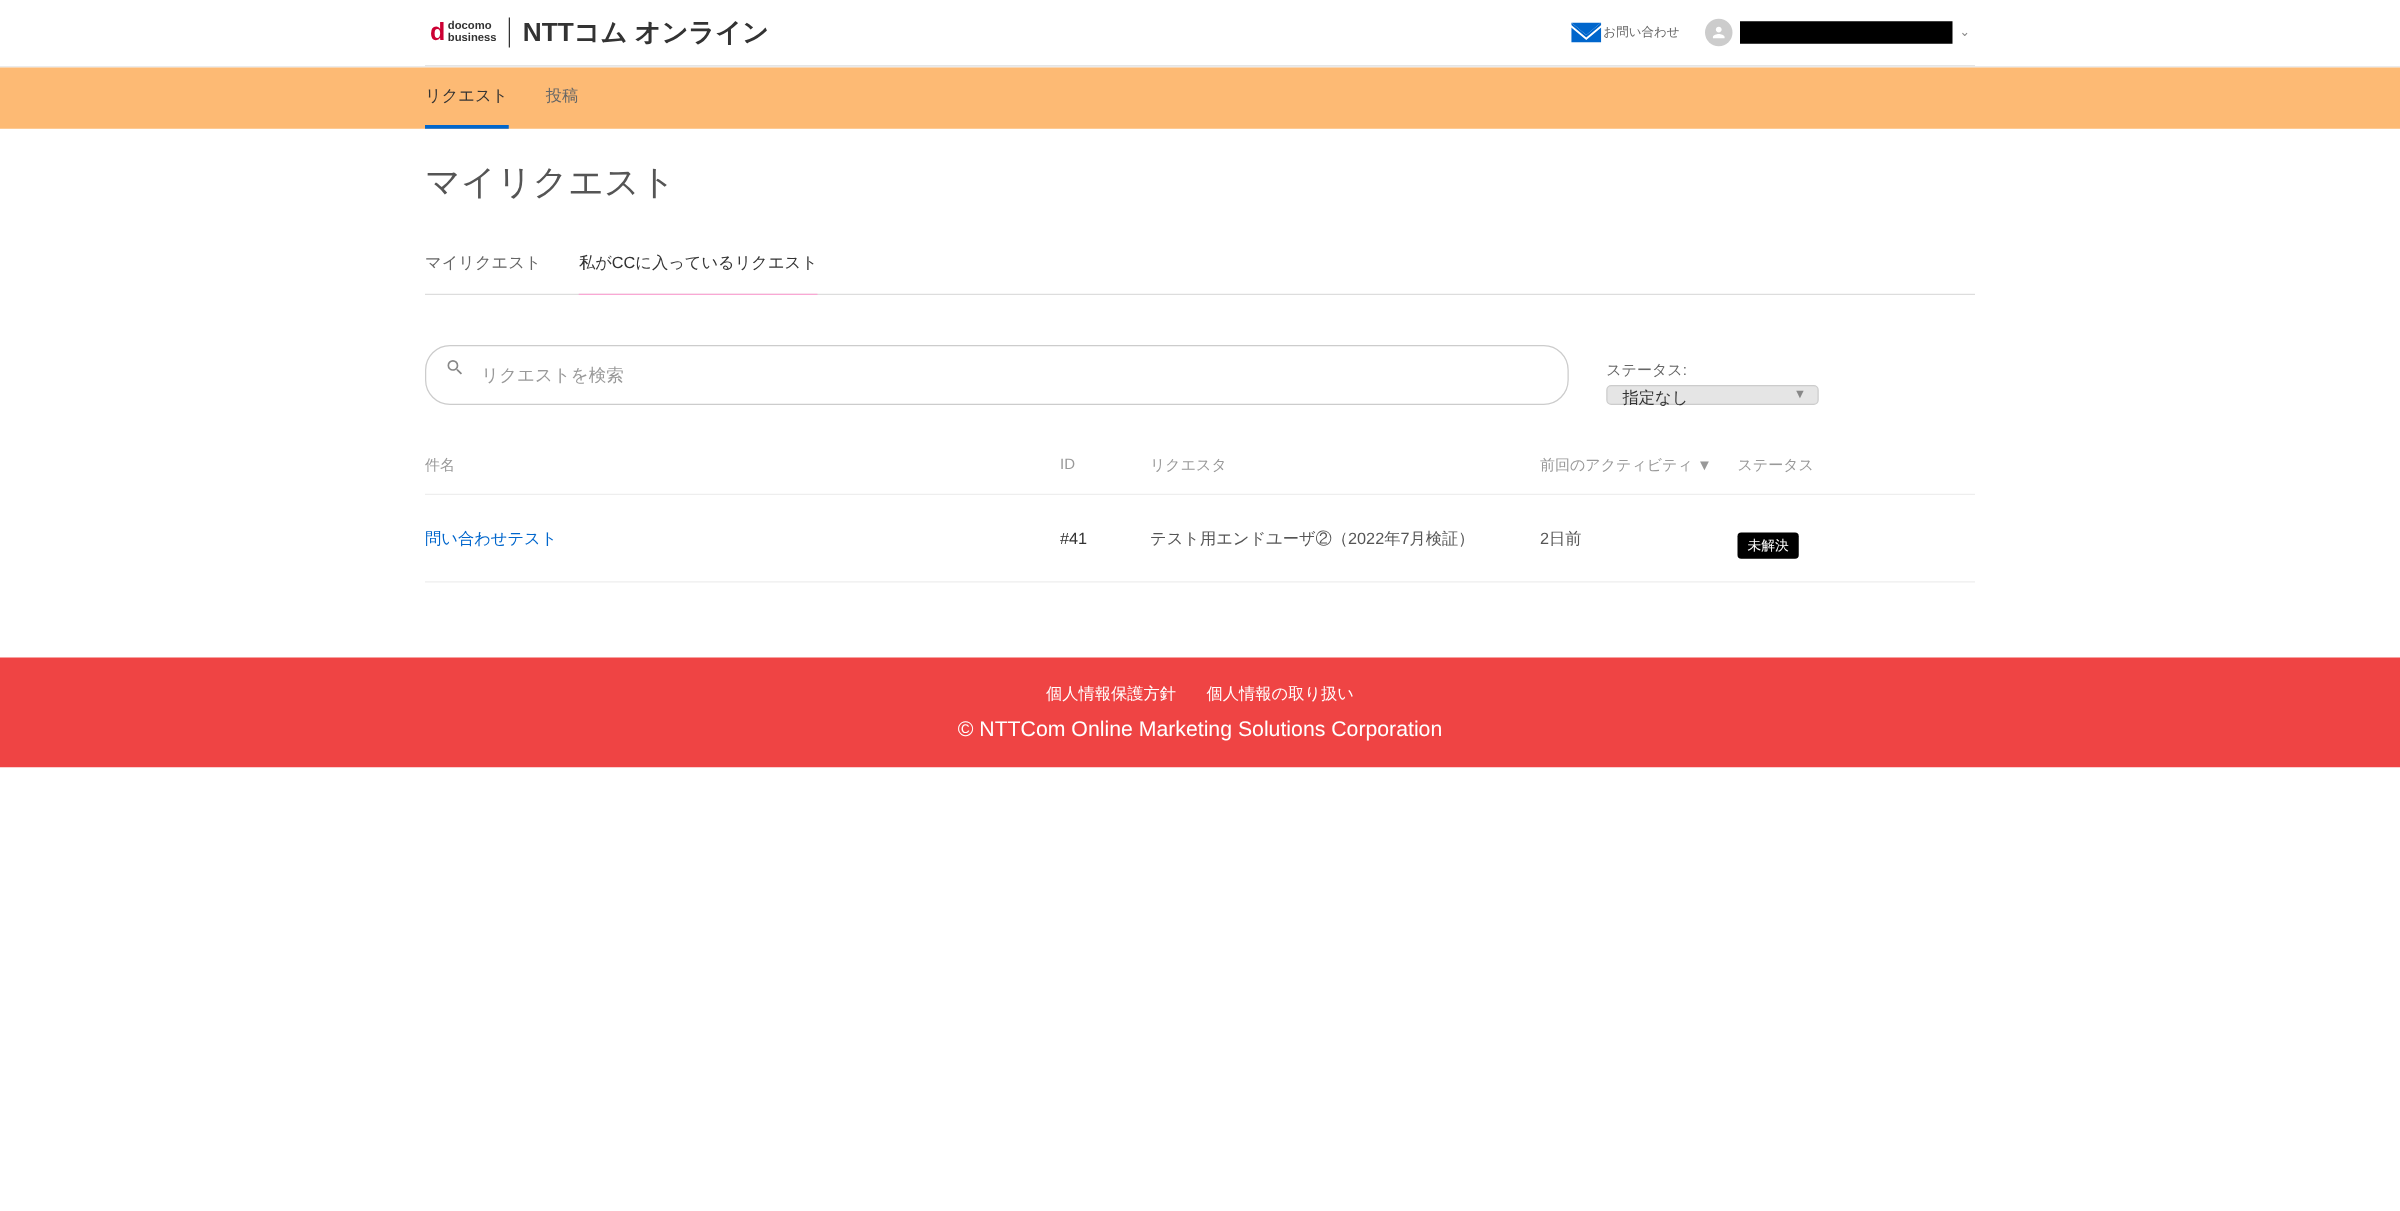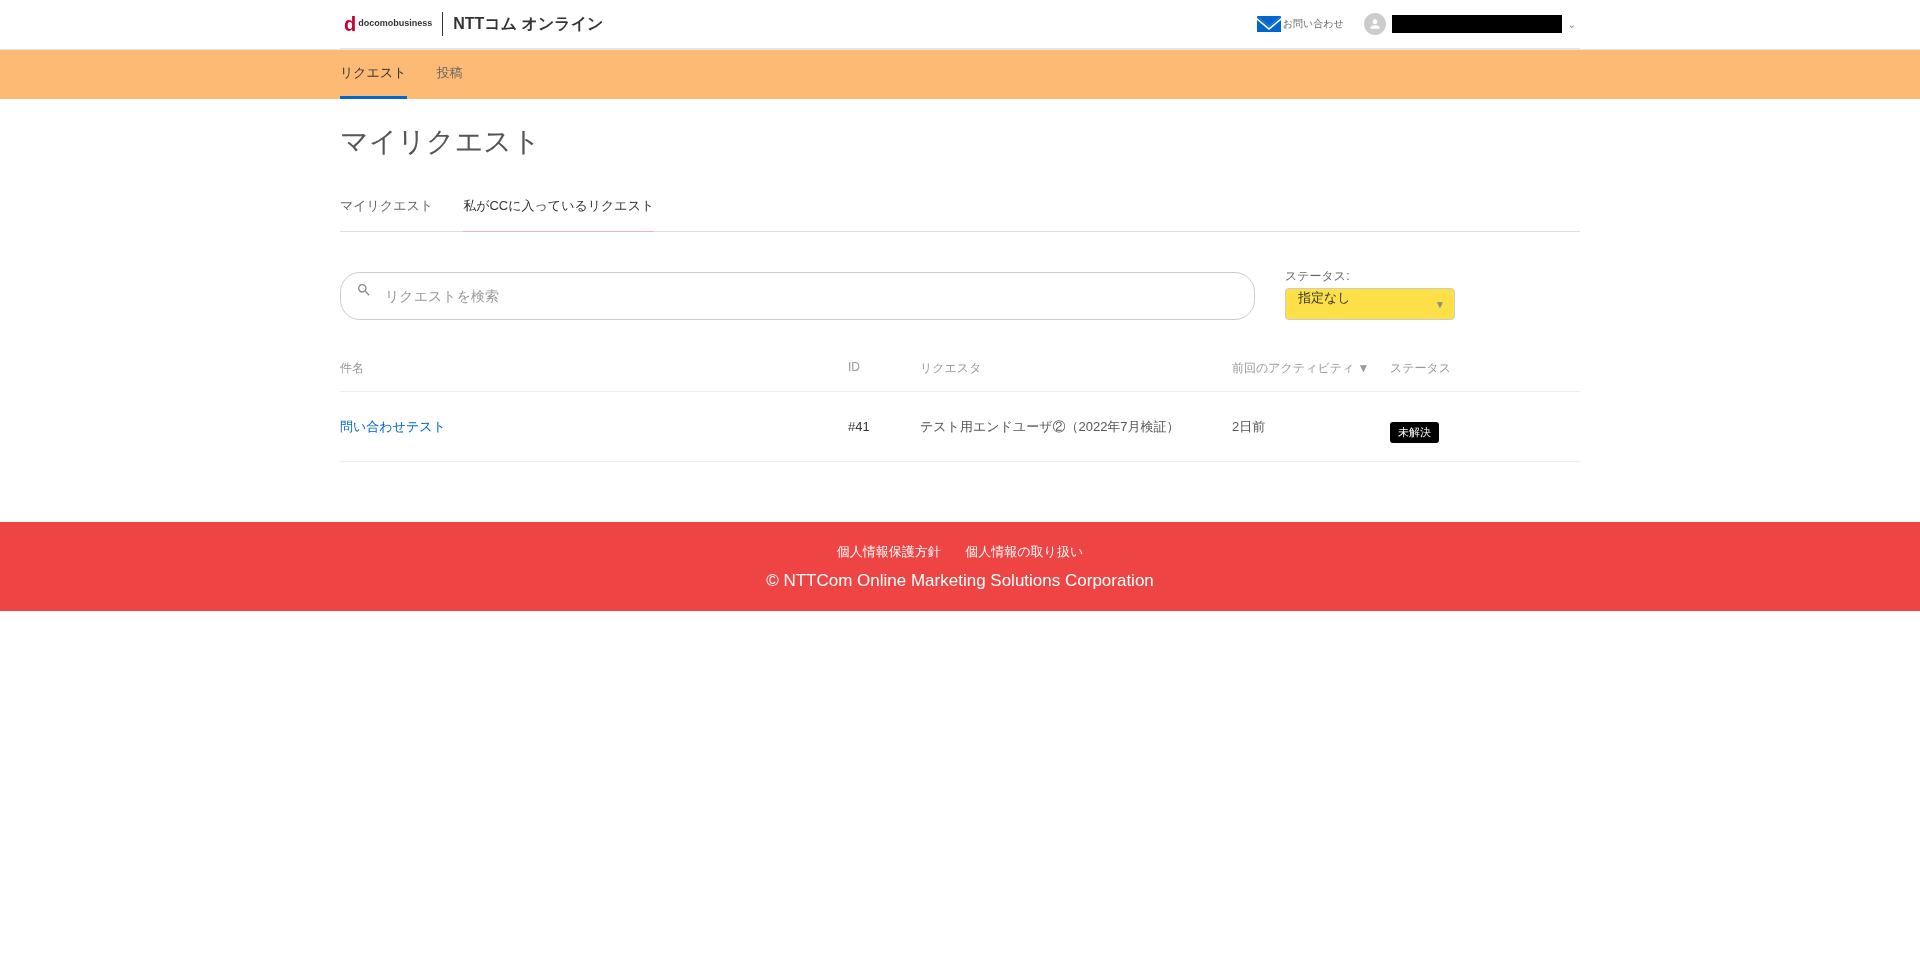--- a/index.html
+++ b/index.html
@@ -46,31 +46,31 @@
     .logo-d-icon {
       font-size: 20px;
       font-weight: bold;
       color: #cc0033;
     }
     .logo-d-text {
       font-size: 9px;
       color: #333;
       font-weight: bold;
       display: flex;
-      flex-direction: row;
+      flex-direction: column;
       line-height: 1.1;
     }
     .logo-divider {
       width: 1px;
       height: 24px;
       background: #333;
     }
     .logo-main {
       font-weight: bold;
-      font-size: 16px;
+      font-size: 21px;
       color: #333;
     }
     .header-right {
       display: flex;
       align-items: center;
       gap: 20px;
     }
     .contact-area {
       display: flex;
       flex-direction: row;
@@ -203,27 +203,27 @@
       display: flex;
       flex-direction: column;
       gap: 3px;
     }
     .status-label {
       font-size: 12px;
       color: #666;
     }
     .status-select {
       width: 170px;
-      height: 32px;
+      height: 16px;
       border: 1px solid #ccc;
       border-radius: 4px;
       padding: 0 28px 0 12px;
       font-size: 13px;
       color: #333;
-      background: #fde047;
+      background: #e5e5e5;
       appearance: none;
       position: relative;
       cursor: pointer;
     }
     .select-wrapper {
       position: relative;
     }
     .select-arrow {
       position: absolute;
       right: 10px;

